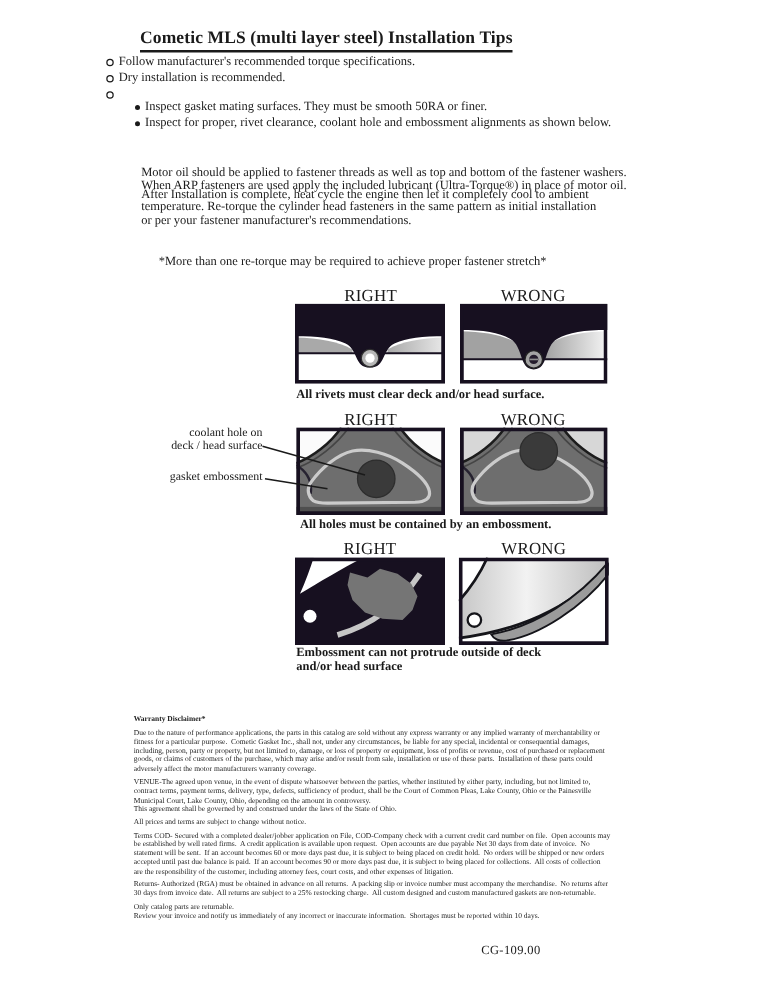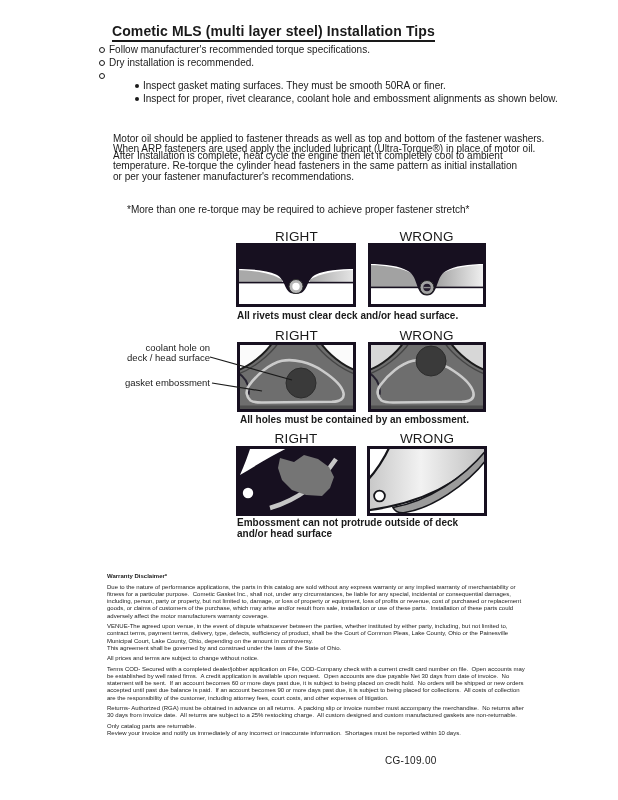--- a/index.html
+++ b/index.html
@@ -1,31 +1,31 @@
 <!DOCTYPE html>
 <html><head>
 <meta charset="utf-8">
 <style>
   html,body { margin:0; padding:0; background:#ffffff; }
   .page {
     position:relative; width:618px; height:800px; background:#ffffff;
-    font-family:Liberation Sans, sans-serif; color:#1a1a1a; overflow:hidden;
+    font-family:Liberation Serif, serif; color:#1a1a1a; overflow:hidden;
   }
   .abs { position:absolute; }
   .doc-title {
     left:112px; top:23px; font-size:14px; font-weight:bold;
     border-bottom:2px solid #1a1a1a; padding-bottom:1px; letter-spacing:0.1px;
   }
-  .bullets { left:99px; top:43px; font-size:10px; }
+  .bullets { left:85px; top:43px; font-size:10px; }
   .brow { display:flex; align-items:flex-start; line-height:13px; }
   .bmark {
     width:4px; height:4px; border:1px solid #1a1a1a; border-radius:50%;
     margin:4px 4px 0 0; flex:0 0 auto;
   }
-  .sub { margin-left:36px; }
+  .sub { margin-left:23px; }
   .smark {
     width:4px; height:4px; background:#1a1a1a; border-radius:50%;
     margin:4.5px 4px 0 0; flex:0 0 auto;
   }
   .h2 { left:113px; top:116px; font-size:12px; font-weight:bold; }
   .para { left:113px; font-size:10px; line-height:10.4px; white-space:pre-line; }
   .p1 { top:134px; }
   .p2 { top:151px; }
   .p3 { top:205px;margin-left:14px; }
   .fig-h { font-size:13.5px; text-align:center; letter-spacing:0.2px; }

